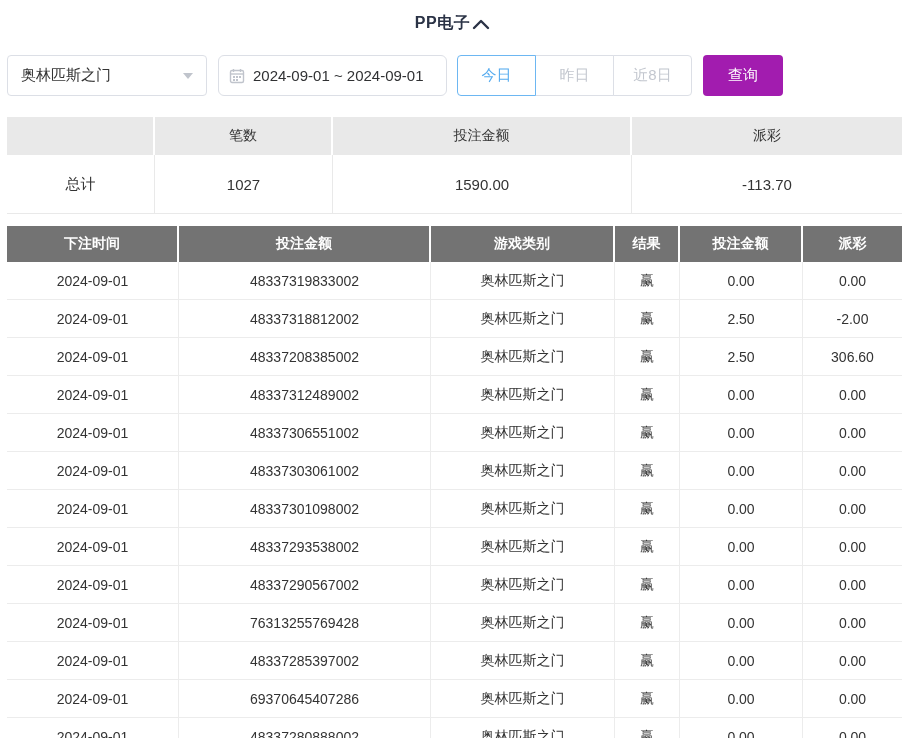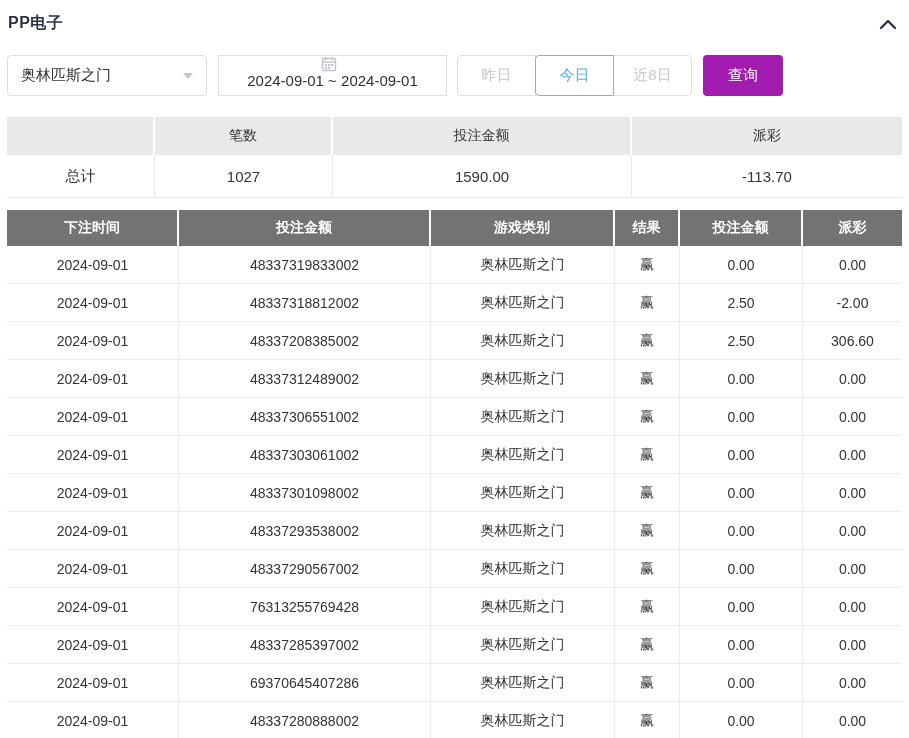--- a/index.html
+++ b/index.html
@@ -7,43 +7,43 @@
   body {
     font-family: "Liberation Sans", "DejaVu Sans", sans-serif;
     background: #ffffff;
     color: #333333;
     overflow: hidden;
   }
   .page { padding: 0 7px; }
 
   
   .panel-header {
-    display: flex; align-items: center; justify-content: space-between;
+    display: flex; align-items: center; justify-content: center;
     padding: 13px 3px 0 1px;
   }
   .panel-title { font-size: 16px; font-weight: bold; color: #2b3346; letter-spacing: .5px; }
   .collapse-btn { cursor: pointer; width: 22px; height: 20px; display:flex; align-items:center; justify-content:center; }
   .collapse-btn svg { display:block; }
 
   
   .controls { display: flex; align-items: center; margin-top: 21px; height: 41px; }
   .select-box {
     width: 200px; height: 41px; border: 1px solid #dcdfe6; border-radius: 4px;
     background: #fff; display: flex; align-items: center; justify-content: space-between;
     padding: 0 13px; cursor: pointer;
   }
   .select-value { font-size: 15px; color: #333; }
   .caret-down {
     width: 0; height: 0; border-left: 5px solid transparent; border-right: 5px solid transparent;
     border-top: 6px solid #c0c4cc;
   }
   .date-box {
-    width: 229px; height: 41px; border: 1px solid #dcdfe6; border-radius: 0;
+    width: 229px; height: 41px; border: 1px solid #dcdfe6; border-radius: 6px;
     background: #fff; display: flex; align-items: center; padding: 0 10px;
-    margin-left: 11px; cursor: pointer; flex-direction: column;
+    margin-left: 11px; cursor: pointer;
   }
   .cal-icon { margin-right: 8px; display: flex; }
   .date-value { font-size: 15px; color: #303133; white-space: nowrap; }
 
   .btn-group { display: flex; margin-left: 10px; }
   .seg-btn {
     width: 79px; height: 41px; background: #fff; font-size: 15px;
     border: 1px solid #dcdfe6; cursor: pointer; color: #c3c7cf;
     margin-left: -1px; display:flex; align-items:center; justify-content:center;
     font-family: inherit;
@@ -60,21 +60,21 @@
 
   
   .summary { margin-top: 21px; width: 895px; }
   .summary table { width: 100%; border-collapse: separate; border-spacing: 0; table-layout: fixed; }
   .summary th {
     background: #e9e9e9; height: 38px; font-size: 14px; font-weight: normal; color: #333;
     border-right: 2px solid #ffffff; text-align: center;
   }
   .summary th:last-child { border-right: none; }
   .summary td {
-    background: #fff; height: 43px; font-size: 15px; text-align: center; color: #333;
+    background: #fff; height: 59px; font-size: 15px; text-align: center; color: #333;
     border-right: 1px solid #e9e9e9; border-bottom: 1px solid #e9e9e9;
   }
   .summary td:last-child { border-right: none; }
 
   
   .bet-table-wrap { margin-top: 12px; width: 895px; }
   .bet-table { width: 100%; border-collapse: separate; border-spacing: 0; table-layout: fixed; }
   .bet-table th {
     background: #737373; color: #ffffff; font-size: 14px; font-weight: bold;
     height: 36px; text-align: center; border-right: 2px solid #ffffff;
@@ -121,22 +121,22 @@
           <rect x="7" y="8" width="2" height="2" fill="#c0c4cc"></rect>
           <rect x="10" y="8" width="2" height="2" fill="#c0c4cc"></rect>
           <rect x="4" y="11" width="2" height="2" fill="#c0c4cc"></rect>
           <rect x="7" y="11" width="2" height="2" fill="#c0c4cc"></rect>
         </svg>
       </span>
       <span class="date-value">2024-09-01 ~ 2024-09-01</span>
     </div>
 
     <div class="btn-group">
+      <button class="seg-btn active">今日</button>
       <button class="seg-btn">昨日</button>
-      <button class="seg-btn active">今日</button>
       <button class="seg-btn">近8日</button>
     </div>
 
     <button class="query-btn">查询</button>
   </div>
 
   <div class="summary">
     <table>
       <colgroup>
           <col style="width:148px">

